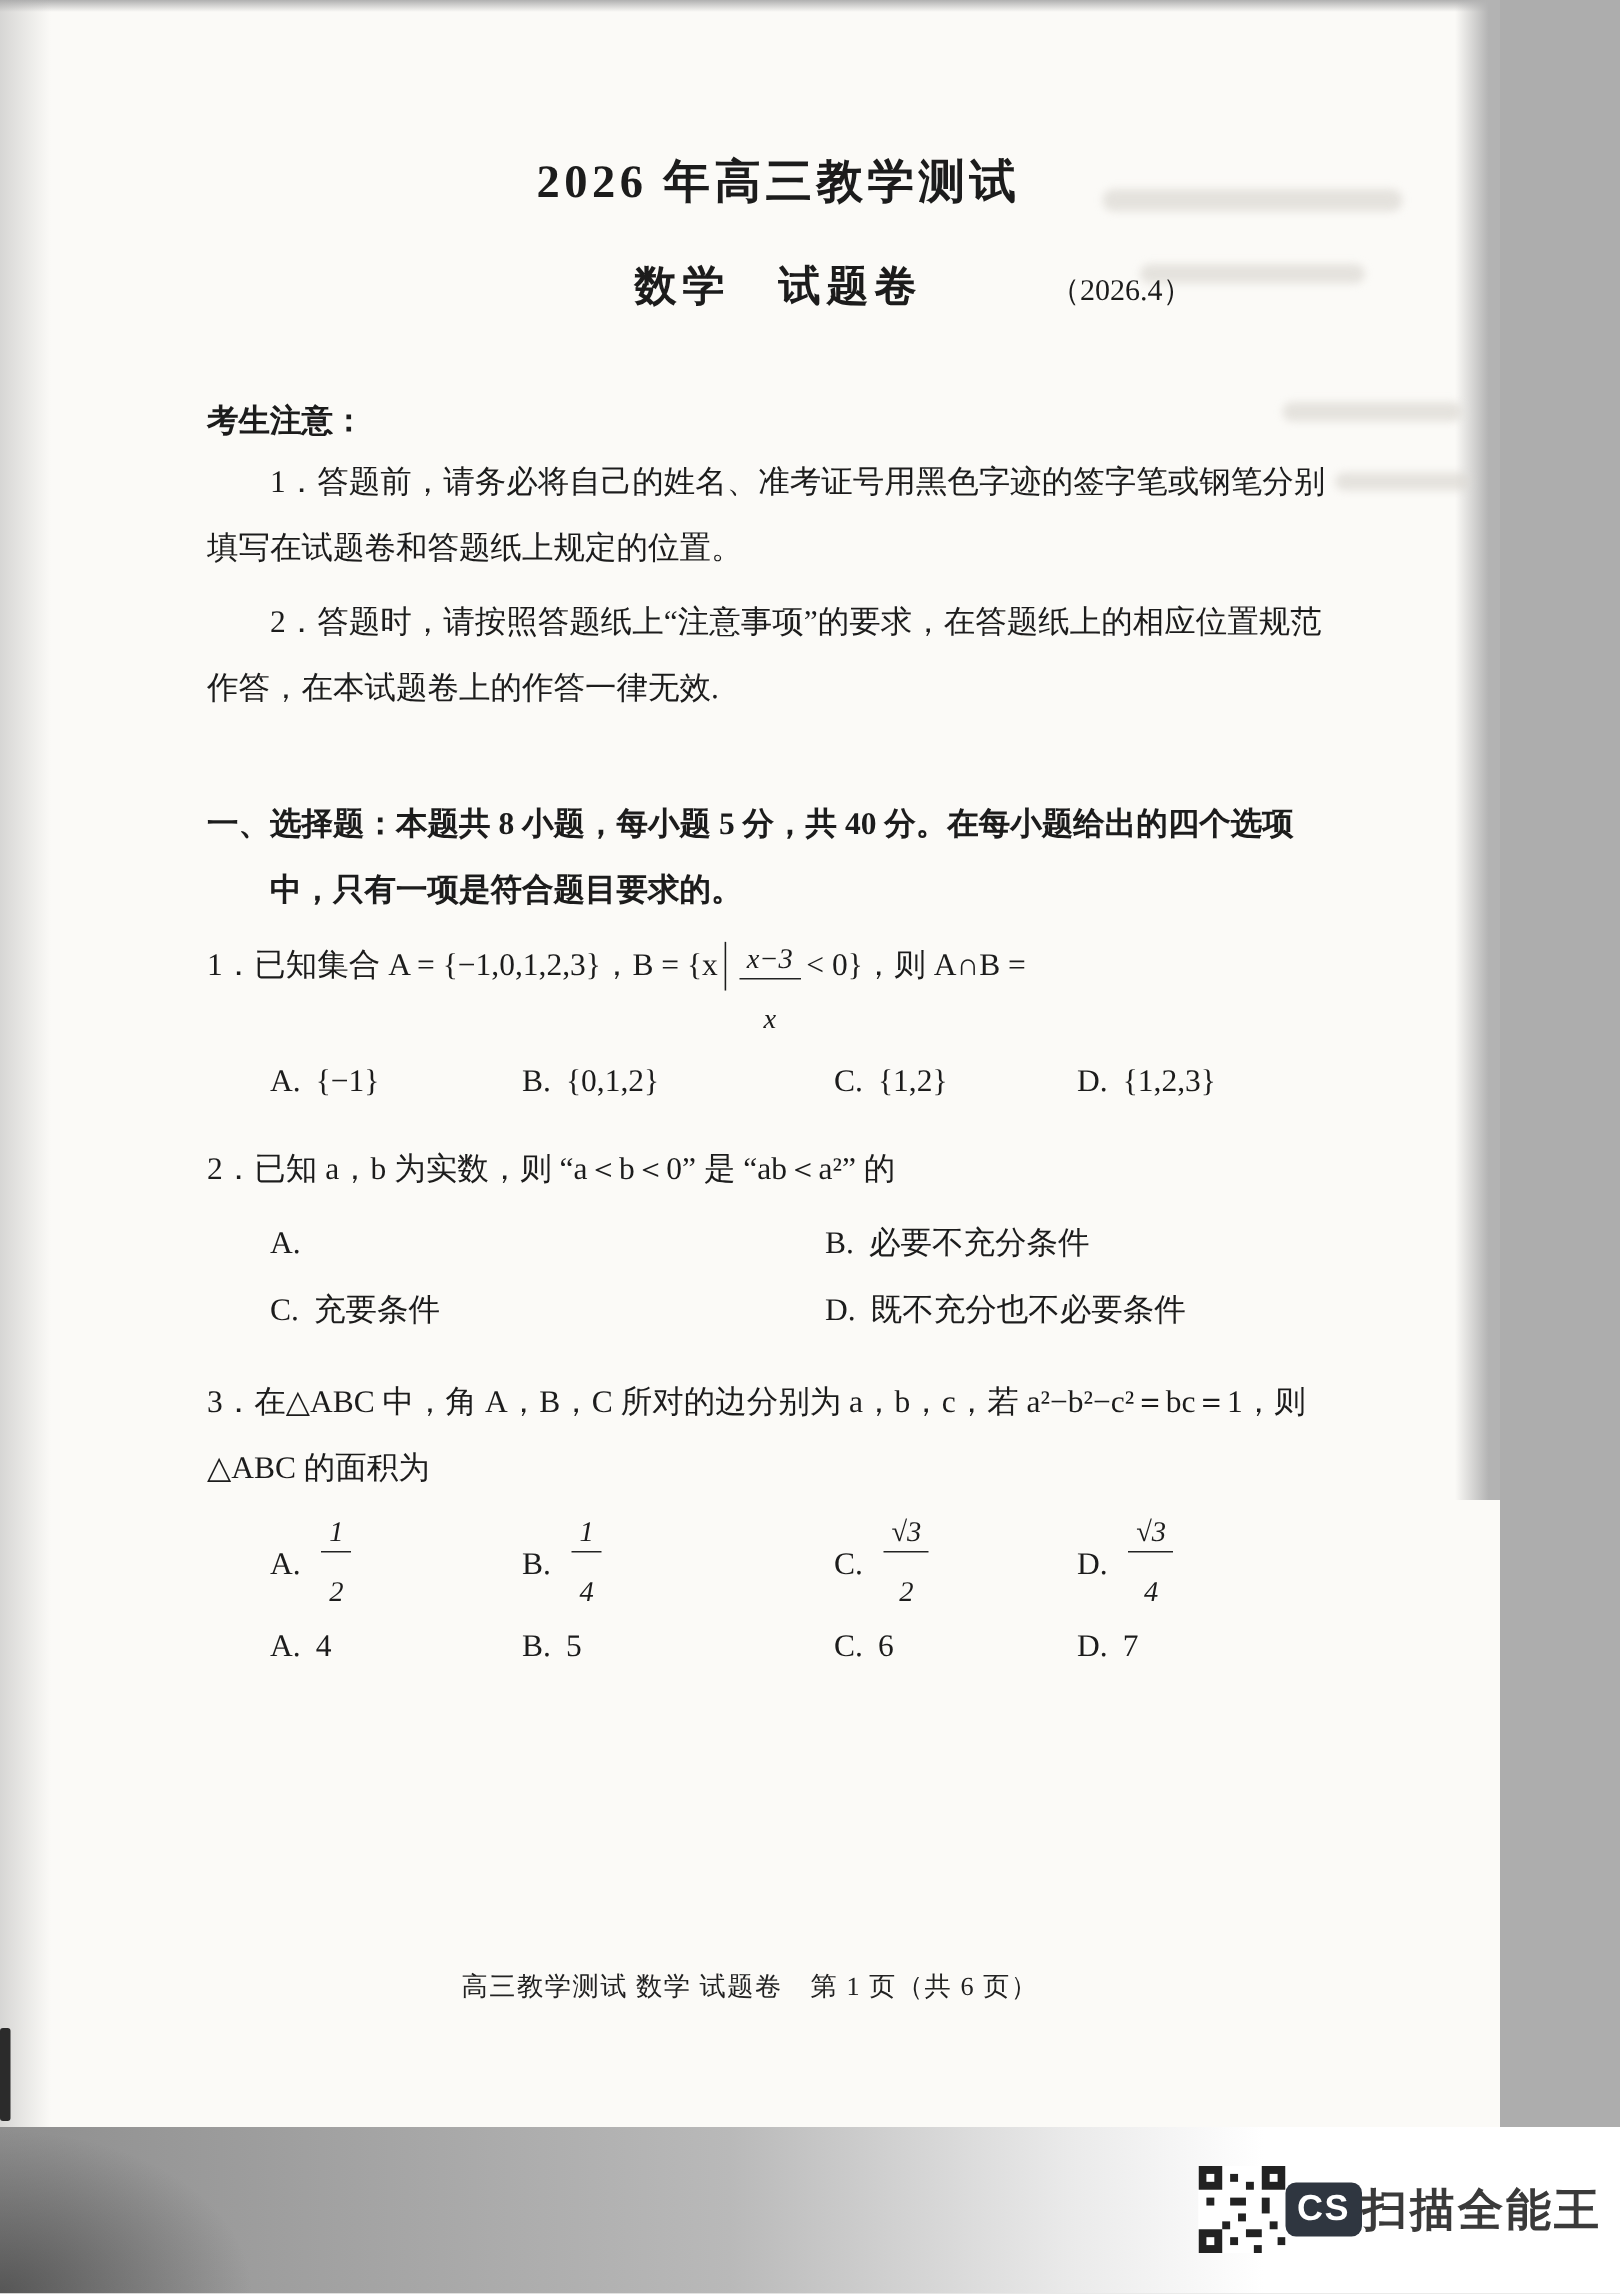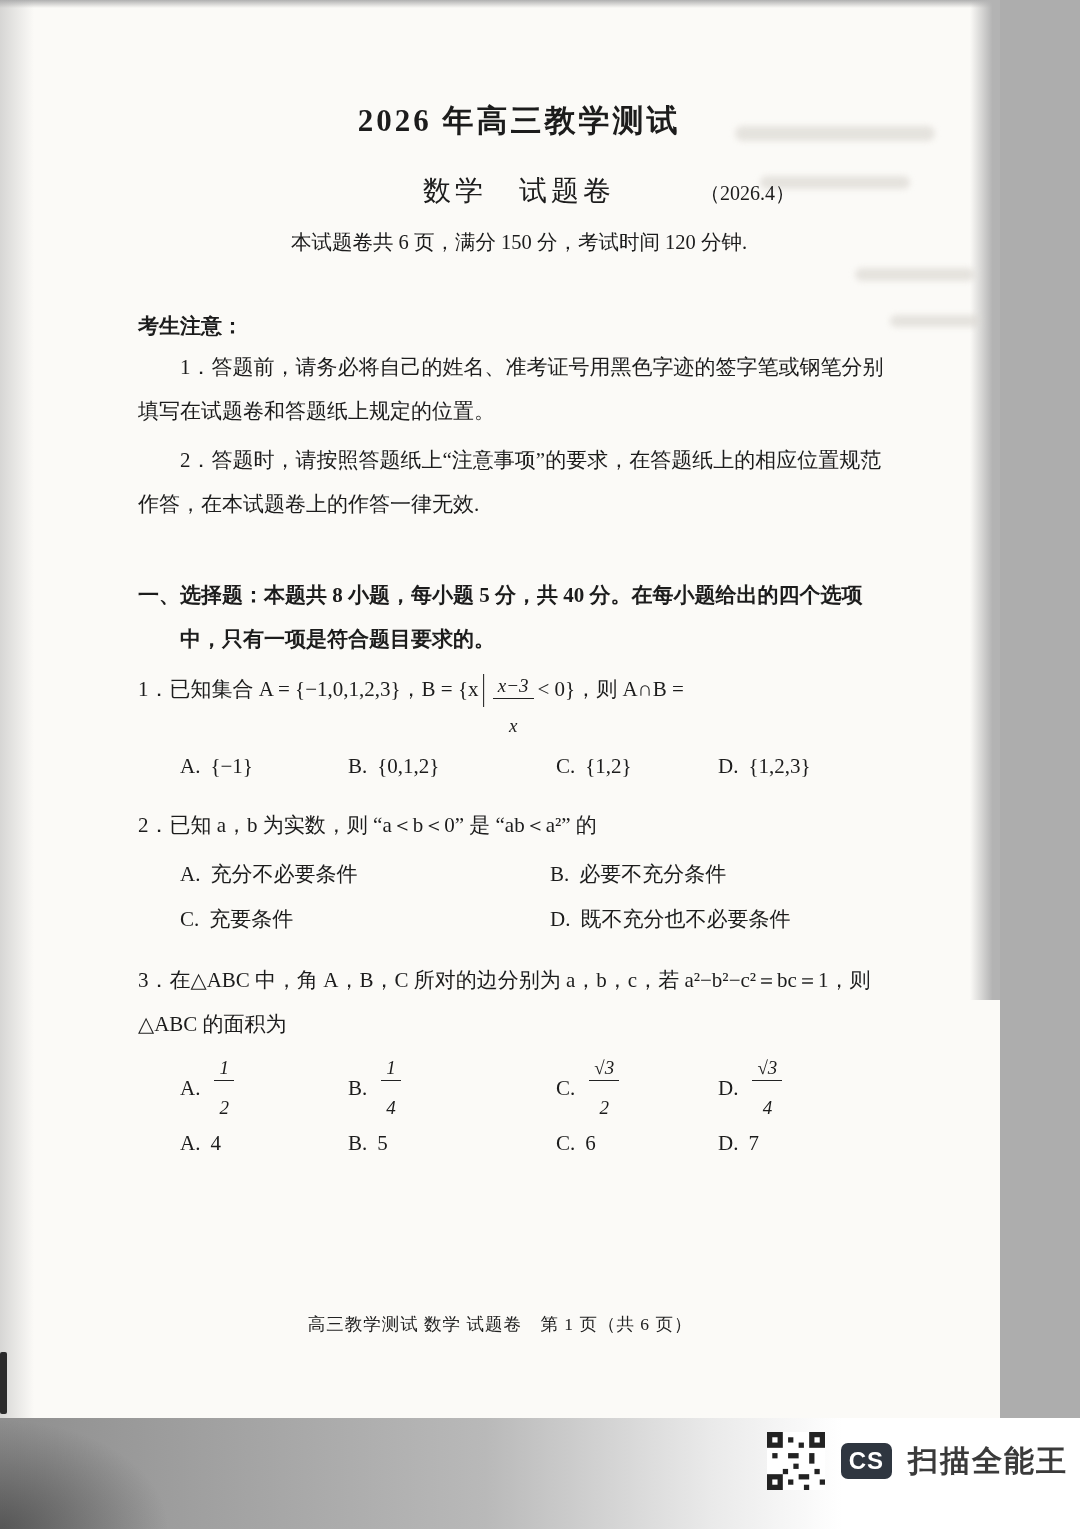--- a/index.html
+++ b/index.html
@@ -20,21 +20,21 @@
   .ghost { position:absolute; background:#d9d6d0; filter:blur(3px); border-radius:8px; opacity:.65; }
   .g1 { left:735px; top:126px; width:200px; height:15px; }
   .g2 { left:760px; top:176px; width:150px; height:13px; }
   .g3 { left:855px; top:268px; width:120px; height:13px; }
   .g4 { left:890px; top:315px; width:90px;  height:12px; }
 
   .content { position:relative; padding:0 100px 0 138px; font-size:21px; }
 
   .title { margin-top:100px; text-align:center; font-size:31px; font-weight:bold; letter-spacing:3px; }
   .subtitle-row { position:relative; margin-top:30px; text-align:center; }
-  .subtitle { display:inline-block; font-size:28px; font-weight:normal; letter-spacing:4px; }
+  .subtitle { display:inline-block; font-size:28px; font-weight:bold; letter-spacing:4px; }
   .date { position:absolute; right:105px; bottom:3px; font-size:20px; font-weight:normal; letter-spacing:0; }
   .meta { margin-top:18px; text-align:center; font-size:20.5px; }
 
   .notice-heading { margin-top:56px; font-size:21px; font-weight:bold; }
   .notice-item { font-size:21px; line-height:2.08; text-indent:2em; margin-top:6px; }
 
   .section-heading { margin-top:46px; font-size:21px; font-weight:bold; line-height:2.1; }
   .hang { padding-left:2em; text-indent:-2em; }
 
   .q-stem { line-height:2.1; margin-top:16px; }
@@ -53,21 +53,21 @@
   .opts-grid { display:grid; grid-template-columns:370px 1fr; padding-left:42px; margin-top:4px; line-height:2.15; }
   .opts-grid .opt { gap:10px; }
 
   .footer { position:absolute; left:0; top:1312px; width:100%; text-align:center; font-size:17.5px; letter-spacing:1px; color:#222; }
 
   .bottom-strip { position:absolute; left:0; top:1418px; width:1080px; height:111px;
                   background:linear-gradient(90deg,#8e8e8e 0%,#b9b9b9 45%,#eaeaea 66%,#ffffff 78%); }
   .corner-smudge { position:absolute; left:0; bottom:0; width:170px; height:110px;
                    background:radial-gradient(ellipse at 0% 100%, rgba(40,40,40,.55), rgba(40,40,40,0) 70%); }
 
-  .watermark { position:absolute; right:12px; top:14px; display:flex; align-items:center; gap:16px;
+  .watermark { position:absolute; right:12px; top:26px; display:flex; align-items:center; 
                font-family:"Liberation Sans","DejaVu Sans",sans-serif; }
   .qr { width:58px; height:58px; background:#fff; display:block; }
   .cs-logo { background:#2f3640; color:#fff; font-weight:bold; font-size:24px; padding:4px 8px;
              border-radius:7px; letter-spacing:1px; }
   .cs-text { font-size:30px; color:#3a3a3a; font-weight:bold; letter-spacing:2px; }
 </style>
 </head>
 <body>
 
 <div class="stage">
@@ -82,21 +82,20 @@
 
     <div class="content">
 
       <h1 class="title">2026 年高三教学测试</h1>
 
       <div class="subtitle-row">
         <h2 class="subtitle">数学　试题卷</h2>
         <span class="date">（2026.4）</span>
       </div>
 
-      <p class="meta">本试题卷共 6 页，满分 150 分，考试时间 120 分钟.</p>
 
       <p class="notice-heading">考生注意：</p>
       <p class="notice-item">1．答题前，请务必将自己的姓名、准考证号用黑色字迹的签字笔或钢笔分别填写在试题卷和答题纸上规定的位置。</p>
       <p class="notice-item">2．答题时，请按照答题纸上“注意事项”的要求，在答题纸上的相应位置规范作答，在本试题卷上的作答一律无效.</p>
 
       <p class="section-heading hang">一、选择题：本题共 8 小题，每小题 5 分，共 40 分。在每小题给出的四个选项中，只有一项是符合题目要求的。</p>
 
       <div>
         <div class="q1-line">
           <span>1．已知集合 A = {−1,0,1,2,3}，B = {x</span>
@@ -125,21 +124,20 @@
             <span>{1,2,3}</span>
           </span>
         </div>
       </div>
 
       <div>
         <p class="q-stem">2．已知 a，b 为实数，则 “a＜b＜0” 是 “ab＜a²” 的</p>
         <div class="opts-grid">
           <span class="opt">
             <span>A.</span>
-            <span>充分不必要条件</span>
           </span>
           <span class="opt">
             <span>B.</span>
             <span>必要不充分条件</span>
           </span>
           <span class="opt">
             <span>C.</span>
             <span>充要条件</span>
           </span>
           <span class="opt">

